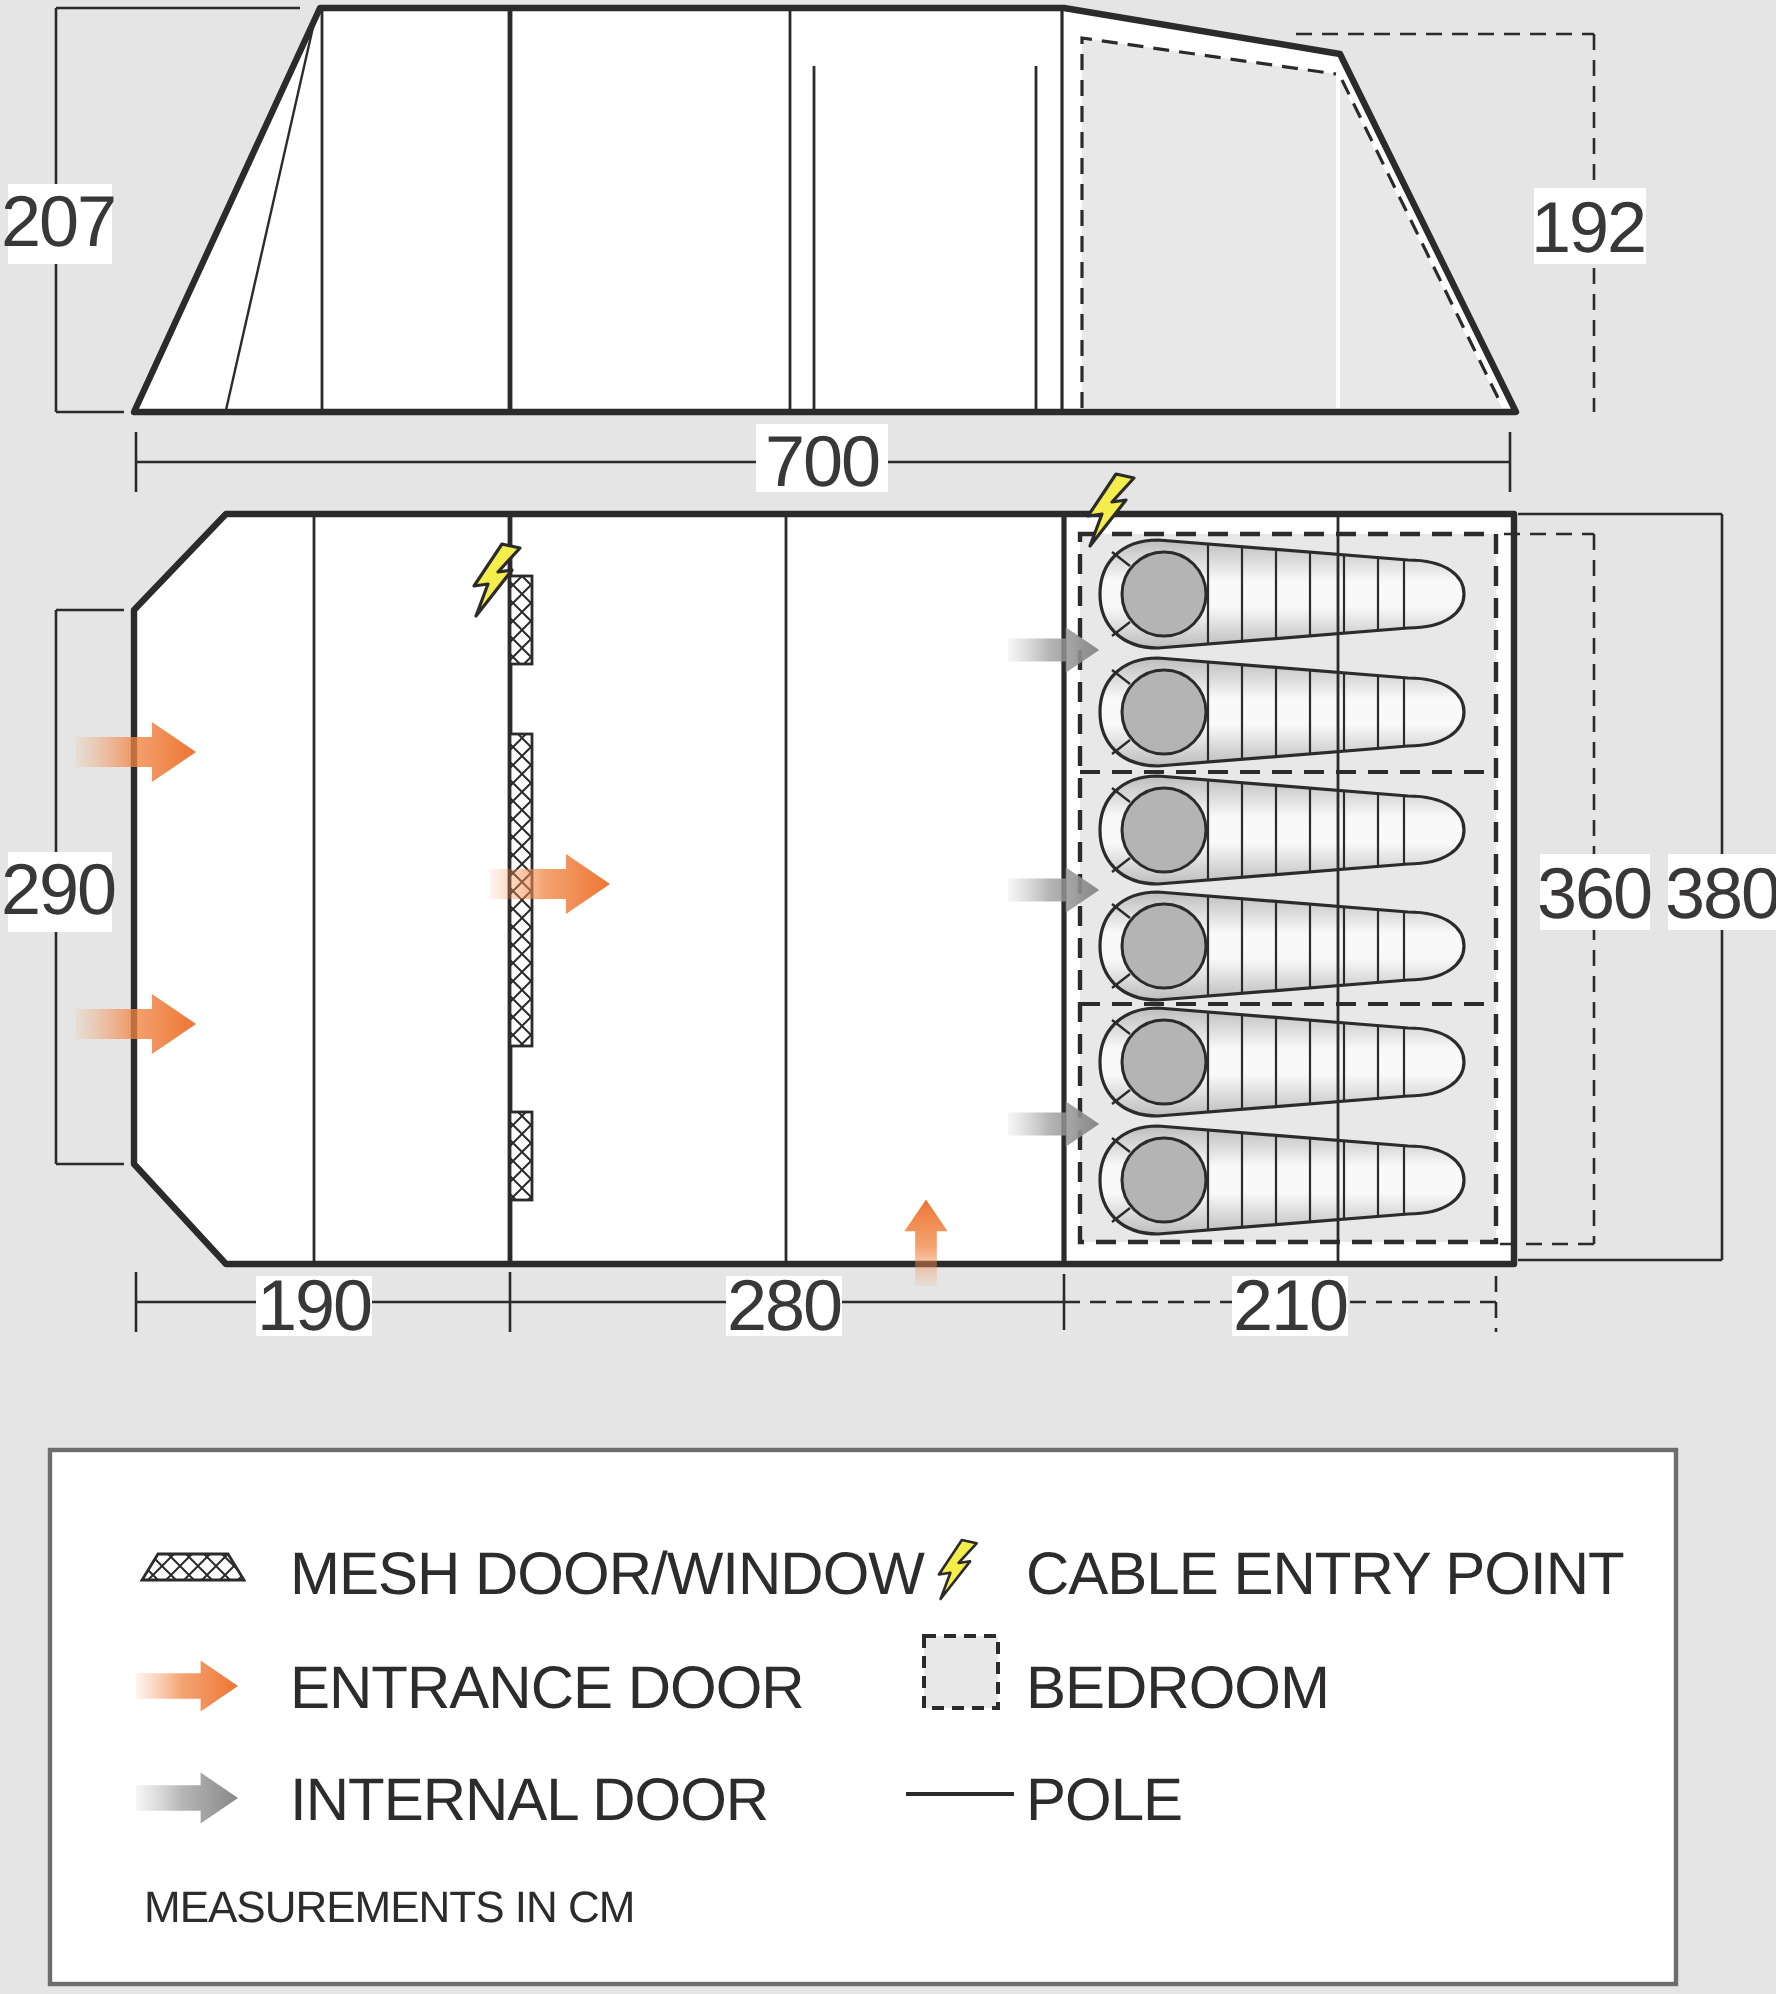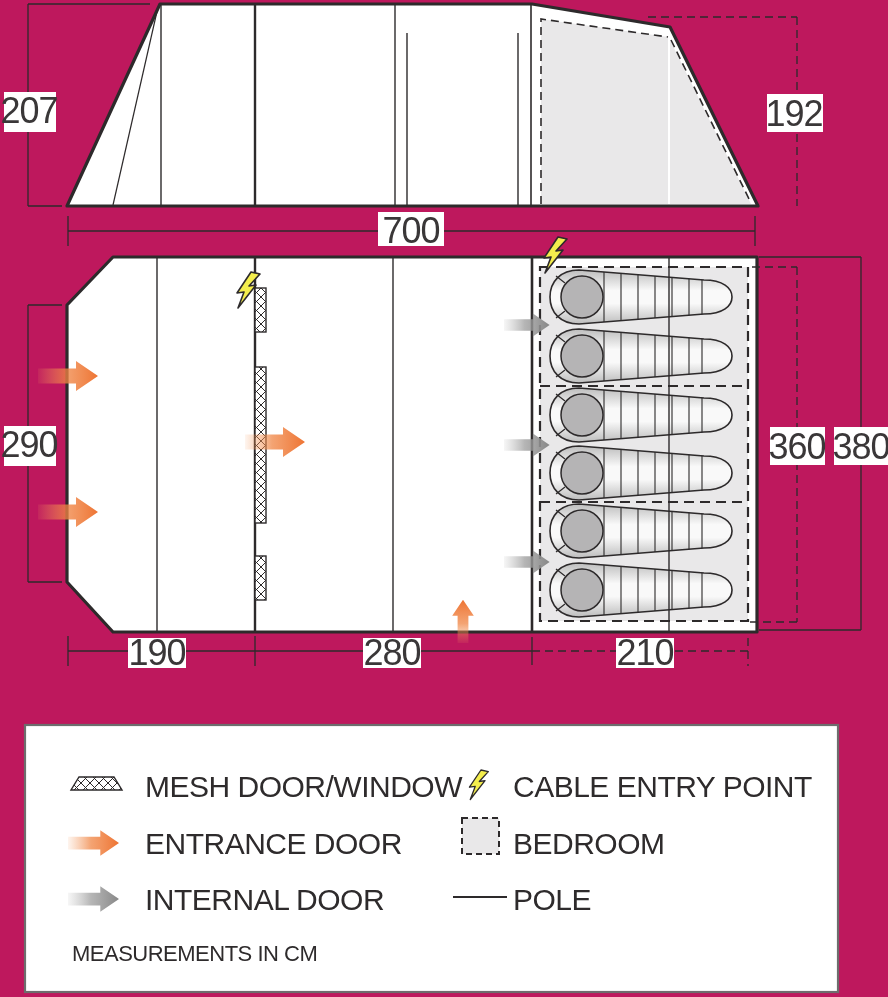--- a/index.html
+++ b/index.html
@@ -1,16 +1,16 @@
 <!DOCTYPE html>
 <html><head>
 <meta charset="utf-8">
 <style>
   html,body{margin:0;padding:0;background:#ffffff;}
-  .stage{width:888px;height:997px;position:relative;background:#be185d;}
+  .stage{width:888px;height:997px;position:relative;background:#e5e5e5;}
   svg{display:block;}
   text{font-family:"Liberation Sans","DejaVu Sans",sans-serif;}
   .dim{font-size:36px;fill:#3a3738;letter-spacing:-1px;}
   .legend-label{font-size:30px;fill:#2e2b2c;letter-spacing:-0.5px;}
   .legend-note{font-size:22px;fill:#2e2b2c;letter-spacing:-0.5px;}
 </style>
 </head>
 <body>
 
 <div class="stage">

